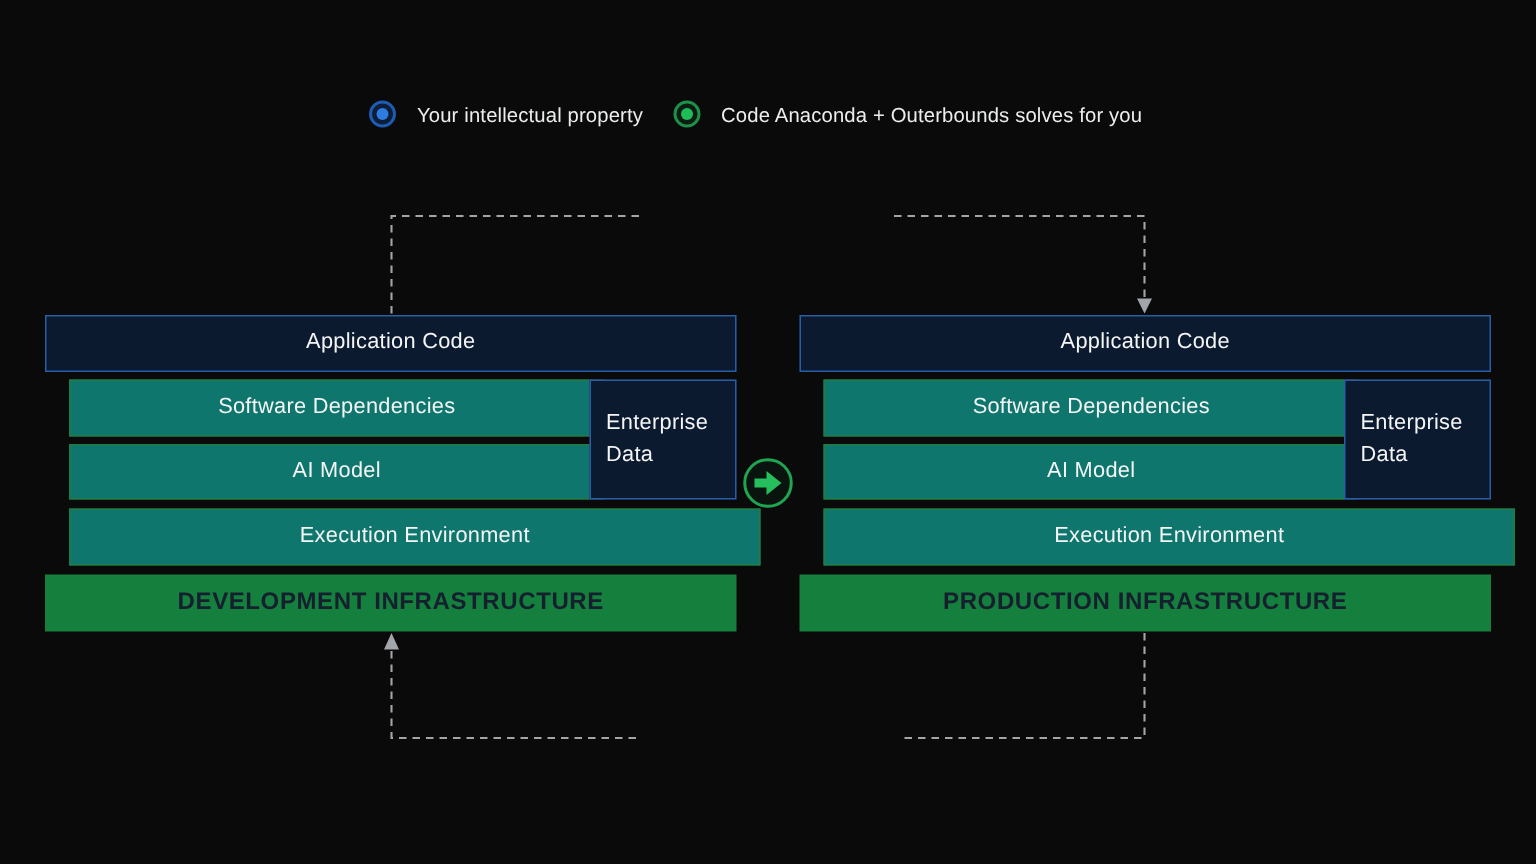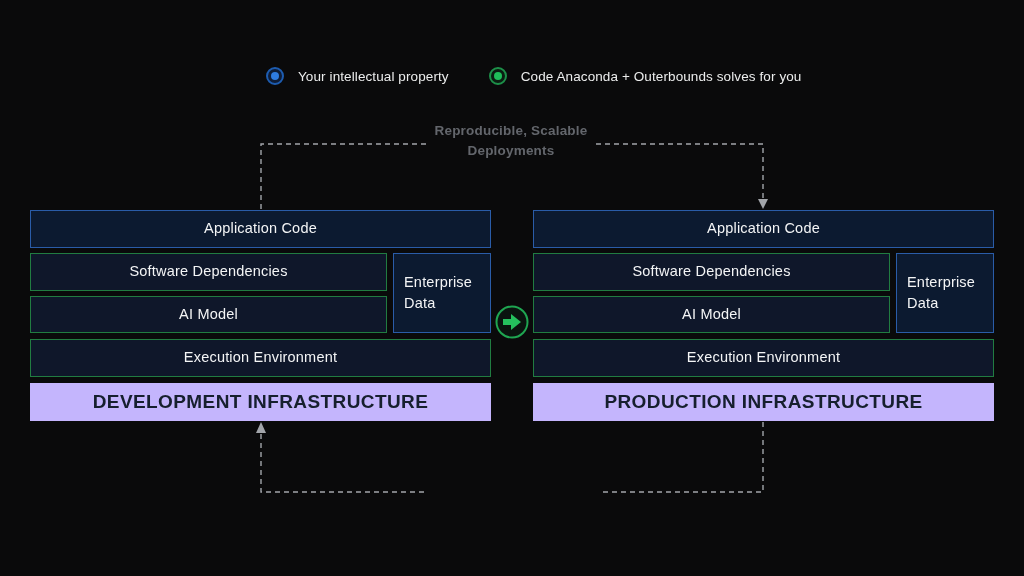--- a/index.html
+++ b/index.html
@@ -4,21 +4,21 @@
 <style>
   html,body{margin:0;padding:0;background:#0a0a0b;}
   .canvas{
     position:relative;width:1024px;height:576px;overflow:hidden;
     background:#0a0a0b;
     font-family:"Liberation Sans", sans-serif;
     -webkit-font-smoothing:antialiased;
   }
   
   .legend{position:absolute;left:246px;top:67px;display:flex;align-items:center;gap:20px;}
-  .legend-item{display:flex;align-items:center;gap:14px;margin-left:20px;}
+  .legend-item{display:flex;align-items:center;gap:14px;}
   .legend-dot{width:18px;height:18px;border-radius:50%;box-sizing:border-box;
     display:flex;align-items:center;justify-content:center;}
   .legend-dot.blue{background:#0e1d38;border:2px solid #1d5cb0;}
   .legend-dot.green{background:#0b1d12;border:2px solid #1d9049;}
   .legend-dot .inner{width:8px;height:8px;border-radius:50%;}
   .legend-dot.blue .inner{background:#2e7ce2;}
   .legend-dot.green .inner{background:#1fbd59;}
   .legend-label{color:#eceded;font-size:13.5px;letter-spacing:.1px;}
 
   
@@ -29,22 +29,22 @@
 
   
   .overlay{position:absolute;left:0;top:0;pointer-events:none;}
   .dash{fill:none;stroke:#a2a5aa;stroke-width:1.4;stroke-dasharray:5 4;}
   .arrowhead{fill:#a2a5aa;}
 
   
   .box{position:absolute;box-sizing:border-box;display:flex;align-items:center;justify-content:center;
     color:#f4f5f6;font-size:14.5px;font-weight:500;letter-spacing:.2px;text-align:left;line-height:1.45;}
   .box-blue{background:#0c1a30;border:1.5px solid #2a5ca8;}
-  .box-green{background:#0f172a;border:1.5px solid #217c41;}
-  .box-infra{background:#c4b5fd;color:#161f2e;font-size:19px;font-weight:600;letter-spacing:.4px;}
+  .box-green{background:#0f766e;border:1.5px solid #217c41;margin-left:16px;}
+  .box-infra{background:#15803d;color:#161f2e;font-size:16px;font-weight:600;letter-spacing:.4px;}
 
   
   .l-app {left:30px; top:210px;width:461px;height:38px;}
   .l-soft{left:30px; top:253px;width:357px;height:38px;}
   .l-ai  {left:30px; top:296px;width:357px;height:37px;}
   .l-ent {left:393px;top:253px;width:98px; height:80px;padding:0 10px;}
   .l-exe {left:30px; top:339px;width:461px;height:38px;}
   .l-inf {left:30px; top:383px;width:461px;height:38px;}
   
   .r-app {left:533px;top:210px;width:461px;height:38px;}
@@ -79,24 +79,20 @@
 
   <svg class="overlay" width="1024" height="576" viewBox="0 0 1024 576">
     <path class="dash" d="M261,209 V144 H427"></path>
     <path class="dash" d="M596,144 H763 V198"></path>
     <polygon class="arrowhead" points="758,199 768,199 763,209"></polygon>
     <path class="dash" d="M763,422 V492 H599"></path>
     <path class="dash" d="M424,492 H261 V433"></path>
     <polygon class="arrowhead" points="256,433 266,433 261,422"></polygon>
   </svg>
 
-  <div class="conn-label top">
-    <div>Reproducible, Scalable</div>
-    <div>Deployments</div>
-  </div>
   <div class="conn-label bottom">
   </div>
 
   <div class="box box-blue  l-app">Application Code</div>
   <div class="box box-green l-soft">Software Dependencies</div>
   <div class="box box-green l-ai">AI Model</div>
   <div class="box box-blue  l-ent">Enterprise Data</div>
   <div class="box box-green l-exe">Execution Environment</div>
   <div class="box box-infra l-inf">DEVELOPMENT INFRASTRUCTURE</div>
 

